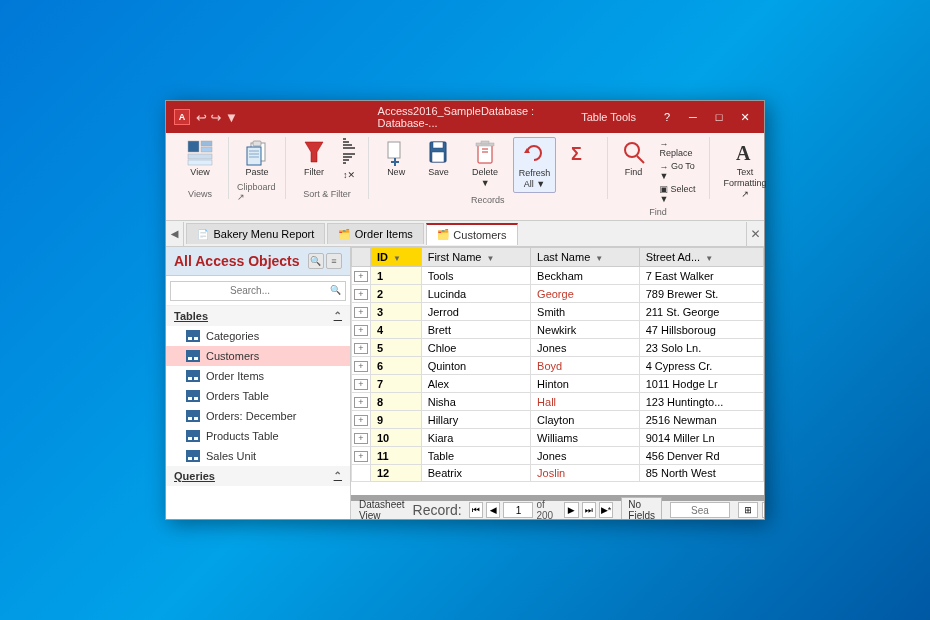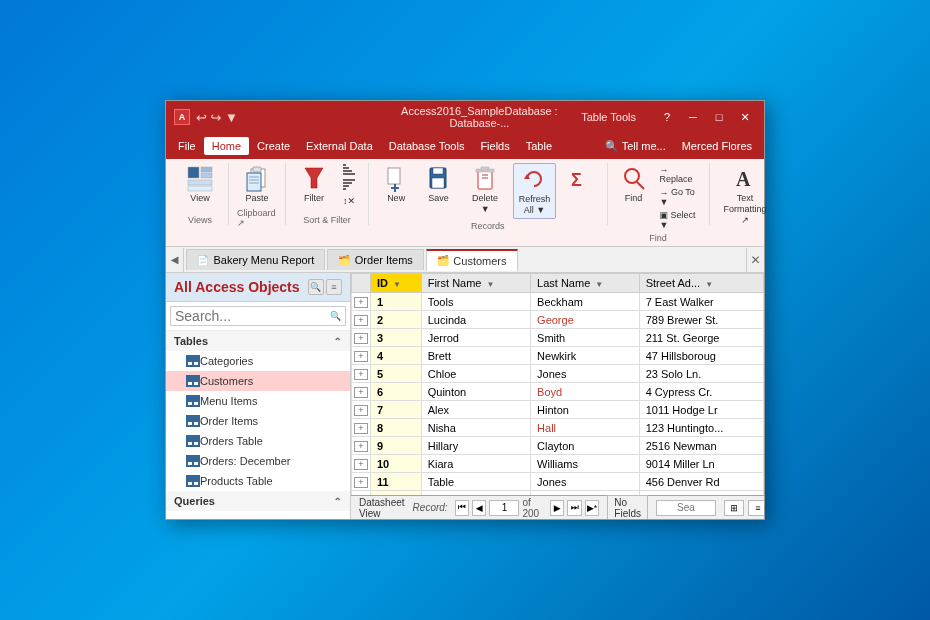--- a/index.html
+++ b/index.html
@@ -34,21 +34,21 @@
     .title-bar-icon {
       width: 16px; height: 16px;
       background: #cc3333;
       border: 1px solid #ff6666;
       display: flex; align-items: center; justify-content: center;
       font-size: 9px; color: white; font-weight: bold;
     }
     .title-bar-undo {
       font-size: 13px; color: #ffcccc; cursor: pointer;
     }
-    .title-bar-title { font-size: 11px; color: #ffe0e0; flex: 1; text-align: center; }
+    .title-bar-title { font-size: 11px; color: #ffe0e0; flex: 1; }
     .title-bar-table-tools { font-size: 11px; color: #ffe0e0; margin-right: 20px; }
     .title-bar-controls { display: flex; gap: 4px; }
     .title-btn {
       width: 22px; height: 20px;
       background: transparent;
       border: none; color: white; font-size: 11px;
       cursor: pointer; display: flex; align-items: center; justify-content: center;
     }
 
     
@@ -199,27 +199,28 @@
       width: 16px; height: 16px; font-size: 9px;
       color: #666; cursor: pointer;
       display: flex; align-items: center; justify-content: center;
     }
     .sidebar-scroll { flex: 1; overflow-y: auto; }
     .sidebar-section-header {
       padding: 4px 8px;
       font-size: 11px; font-weight: bold; color: #333;
       display: flex; align-items: center; justify-content: space-between;
       background: #f5f5f5;
+      text-decoration: underline;
     }
     .section-collapse { font-size: 10px; color: #666; cursor: pointer; }
     .sidebar-item {
       padding: 3px 24px 3px 20px;
       font-size: 11px; color: #333;
       cursor: pointer;
-      display: flex; align-items: center; 
+      display: flex; align-items: center; gap: 6px;
       white-space: nowrap; overflow: hidden;
     }
     .sidebar-item.active { background: #ffd0d0; }
     .item-icon {
       width: 14px; height: 14px; flex-shrink: 0;
       display: flex; align-items: center; justify-content: center;
     }
     .table-icon {
       width: 14px; height: 12px;
       border: 1px solid #336699;
@@ -271,21 +272,21 @@
       border: 1px solid #999;
       line-height: 1;
       display: inline-block;
     }
     td.id-cell { background: #fffde0; font-weight: bold; }
 
     
     .status-bar {
       background: #f0f0f0;
       height: 24px;
-      border-top: 1px solid #a3a3a3;
+      border-top: 6px solid #a3a3a3;
       display: flex; align-items: center;
       padding: 0 8px;
       font-size: 10px; color: #333;
       gap: 8px;
       flex-shrink: 0;
     }
     .record-nav {
       display: flex; align-items: center; gap: 3px;
     }
     .rec-btn {
@@ -336,31 +337,20 @@
     <span class="title-bar-title">Access2016_SampleDatabase : Database-...</span>
     <span class="title-bar-table-tools">Table Tools</span>
     <div class="title-bar-controls">
       <button class="title-btn">?</button>
       <button class="title-btn">─</button>
       <button class="title-btn">□</button>
       <button class="title-btn close">✕</button>
     </div>
   </div>
 
-  <div class="menu-bar">
-    <div class="menu-item">File</div>
-    <div class="menu-item active">Home</div>
-    <div class="menu-item">Create</div>
-    <div class="menu-item">External Data</div>
-    <div class="menu-item">Database Tools</div>
-    <div class="menu-item">Fields</div>
-    <div class="menu-item">Table</div>
-    <div class="menu-item" style="margin-left:auto;">🔍 Tell me...</div>
-    <div class="menu-item">Merced Flores</div>
-  </div>
 
   <div class="ribbon">
     <div class="ribbon-content">
 
       <div class="ribbon-group">
         <div class="ribbon-group-items">
           <div class="ribbon-btn-large">
             <div class="ribbon-btn-icon">
               <svg width="26" height="26" viewBox="0 0 26 26">
                 <rect x="1" y="1" width="11" height="11" fill="#336699" stroke="#aaa" stroke-width="0.5"></rect>
@@ -547,21 +537,21 @@
     <div class="sidebar">
       <div class="sidebar-header">
         <span class="sidebar-title">All Access Objects</span>
         <div class="sidebar-btns">
           <div class="sidebar-btn">🔍</div>
           <div class="sidebar-btn">≡</div>
         </div>
       </div>
       <div class="sidebar-search">
         <div class="search-wrapper">
-          <input type="text" placeholder="Search..." style="width: 100%; height: 20px; font-size: 14px; border: 1px solid rgb(204, 204, 204); padding: 2px 20px 2px 4px; outline: none;">
+          <input type="text" placeholder="Search..." style="width: 100%; height: 20px; font-size: 10px; border: 1px solid rgb(204, 204, 204); padding: 2px 20px 2px 4px; outline: none; text-align: center;">
           <div class="search-icon-btn">🔍</div>
         </div>
       </div>
       <div class="sidebar-scroll">
 
         <div class="sidebar-section-header">
           <span>Tables</span>
           <span class="section-collapse">⌃</span>
         </div>
         <div class="sidebar-item">
@@ -588,65 +578,65 @@
         </div>
         <div class="sidebar-item">
           <div class="item-icon">
             <div class="table-icon">
                 <div class="table-icon-cell table-icon-header"></div>
                 <div class="table-icon-cell table-icon-header"></div>
                 <div class="table-icon-cell"></div>
                 <div class="table-icon-cell"></div>
               </div>
           </div>
-          <span>Menu Items</span>
+          <span>Order Items</span>
         </div>
         <div class="sidebar-item">
           <div class="item-icon">
             <div class="table-icon">
                 <div class="table-icon-cell table-icon-header"></div>
                 <div class="table-icon-cell table-icon-header"></div>
                 <div class="table-icon-cell"></div>
                 <div class="table-icon-cell"></div>
               </div>
           </div>
-          <span>Order Items</span>
+          <span>Orders Table</span>
         </div>
         <div class="sidebar-item">
           <div class="item-icon">
             <div class="table-icon">
                 <div class="table-icon-cell table-icon-header"></div>
                 <div class="table-icon-cell table-icon-header"></div>
                 <div class="table-icon-cell"></div>
                 <div class="table-icon-cell"></div>
               </div>
           </div>
-          <span>Orders Table</span>
+          <span>Orders: December</span>
         </div>
         <div class="sidebar-item">
           <div class="item-icon">
             <div class="table-icon">
                 <div class="table-icon-cell table-icon-header"></div>
                 <div class="table-icon-cell table-icon-header"></div>
                 <div class="table-icon-cell"></div>
                 <div class="table-icon-cell"></div>
               </div>
           </div>
-          <span>Orders: December</span>
+          <span>Products Table</span>
         </div>
         <div class="sidebar-item">
           <div class="item-icon">
             <div class="table-icon">
                 <div class="table-icon-cell table-icon-header"></div>
                 <div class="table-icon-cell table-icon-header"></div>
                 <div class="table-icon-cell"></div>
                 <div class="table-icon-cell"></div>
               </div>
           </div>
-          <span>Products Table</span>
+          <span>Sales Unit</span>
         </div>
 
         <div class="sidebar-section-header">
           <span>Queries</span>
           <span class="section-collapse">⌃</span>
         </div>
 
       </div>
     </div>
 
@@ -747,21 +737,21 @@
                 <td style="color: rgb(192, 57, 43);">Joslin</td>
                 <td>85 North West</td>
               </tr>
             </tbody>
         </table>
       </div>
 
       <div class="status-bar">
         <span class="datasheet-label">Datasheet View</span>
         <div class="record-nav">
-          <span style="font-size:10px;color:#555;margin-right:4px;font-style:italic;">Record:</span>
+          <span style="font-size:14px;color:#555;margin-right:4px;">Record:</span>
           <button class="rec-btn">⏮</button>
           <button class="rec-btn">◀</button>
           <input class="rec-input" value="1" style="">
           <span class="rec-of">of 200</span>
           <button class="rec-btn">▶</button>
           <button class="rec-btn">⏭</button>
           <button class="rec-btn">▶*</button>
         </div>
         <div class="filter-badge">No Fields</div>
         <input class="search-box" placeholder="Search" style="">

